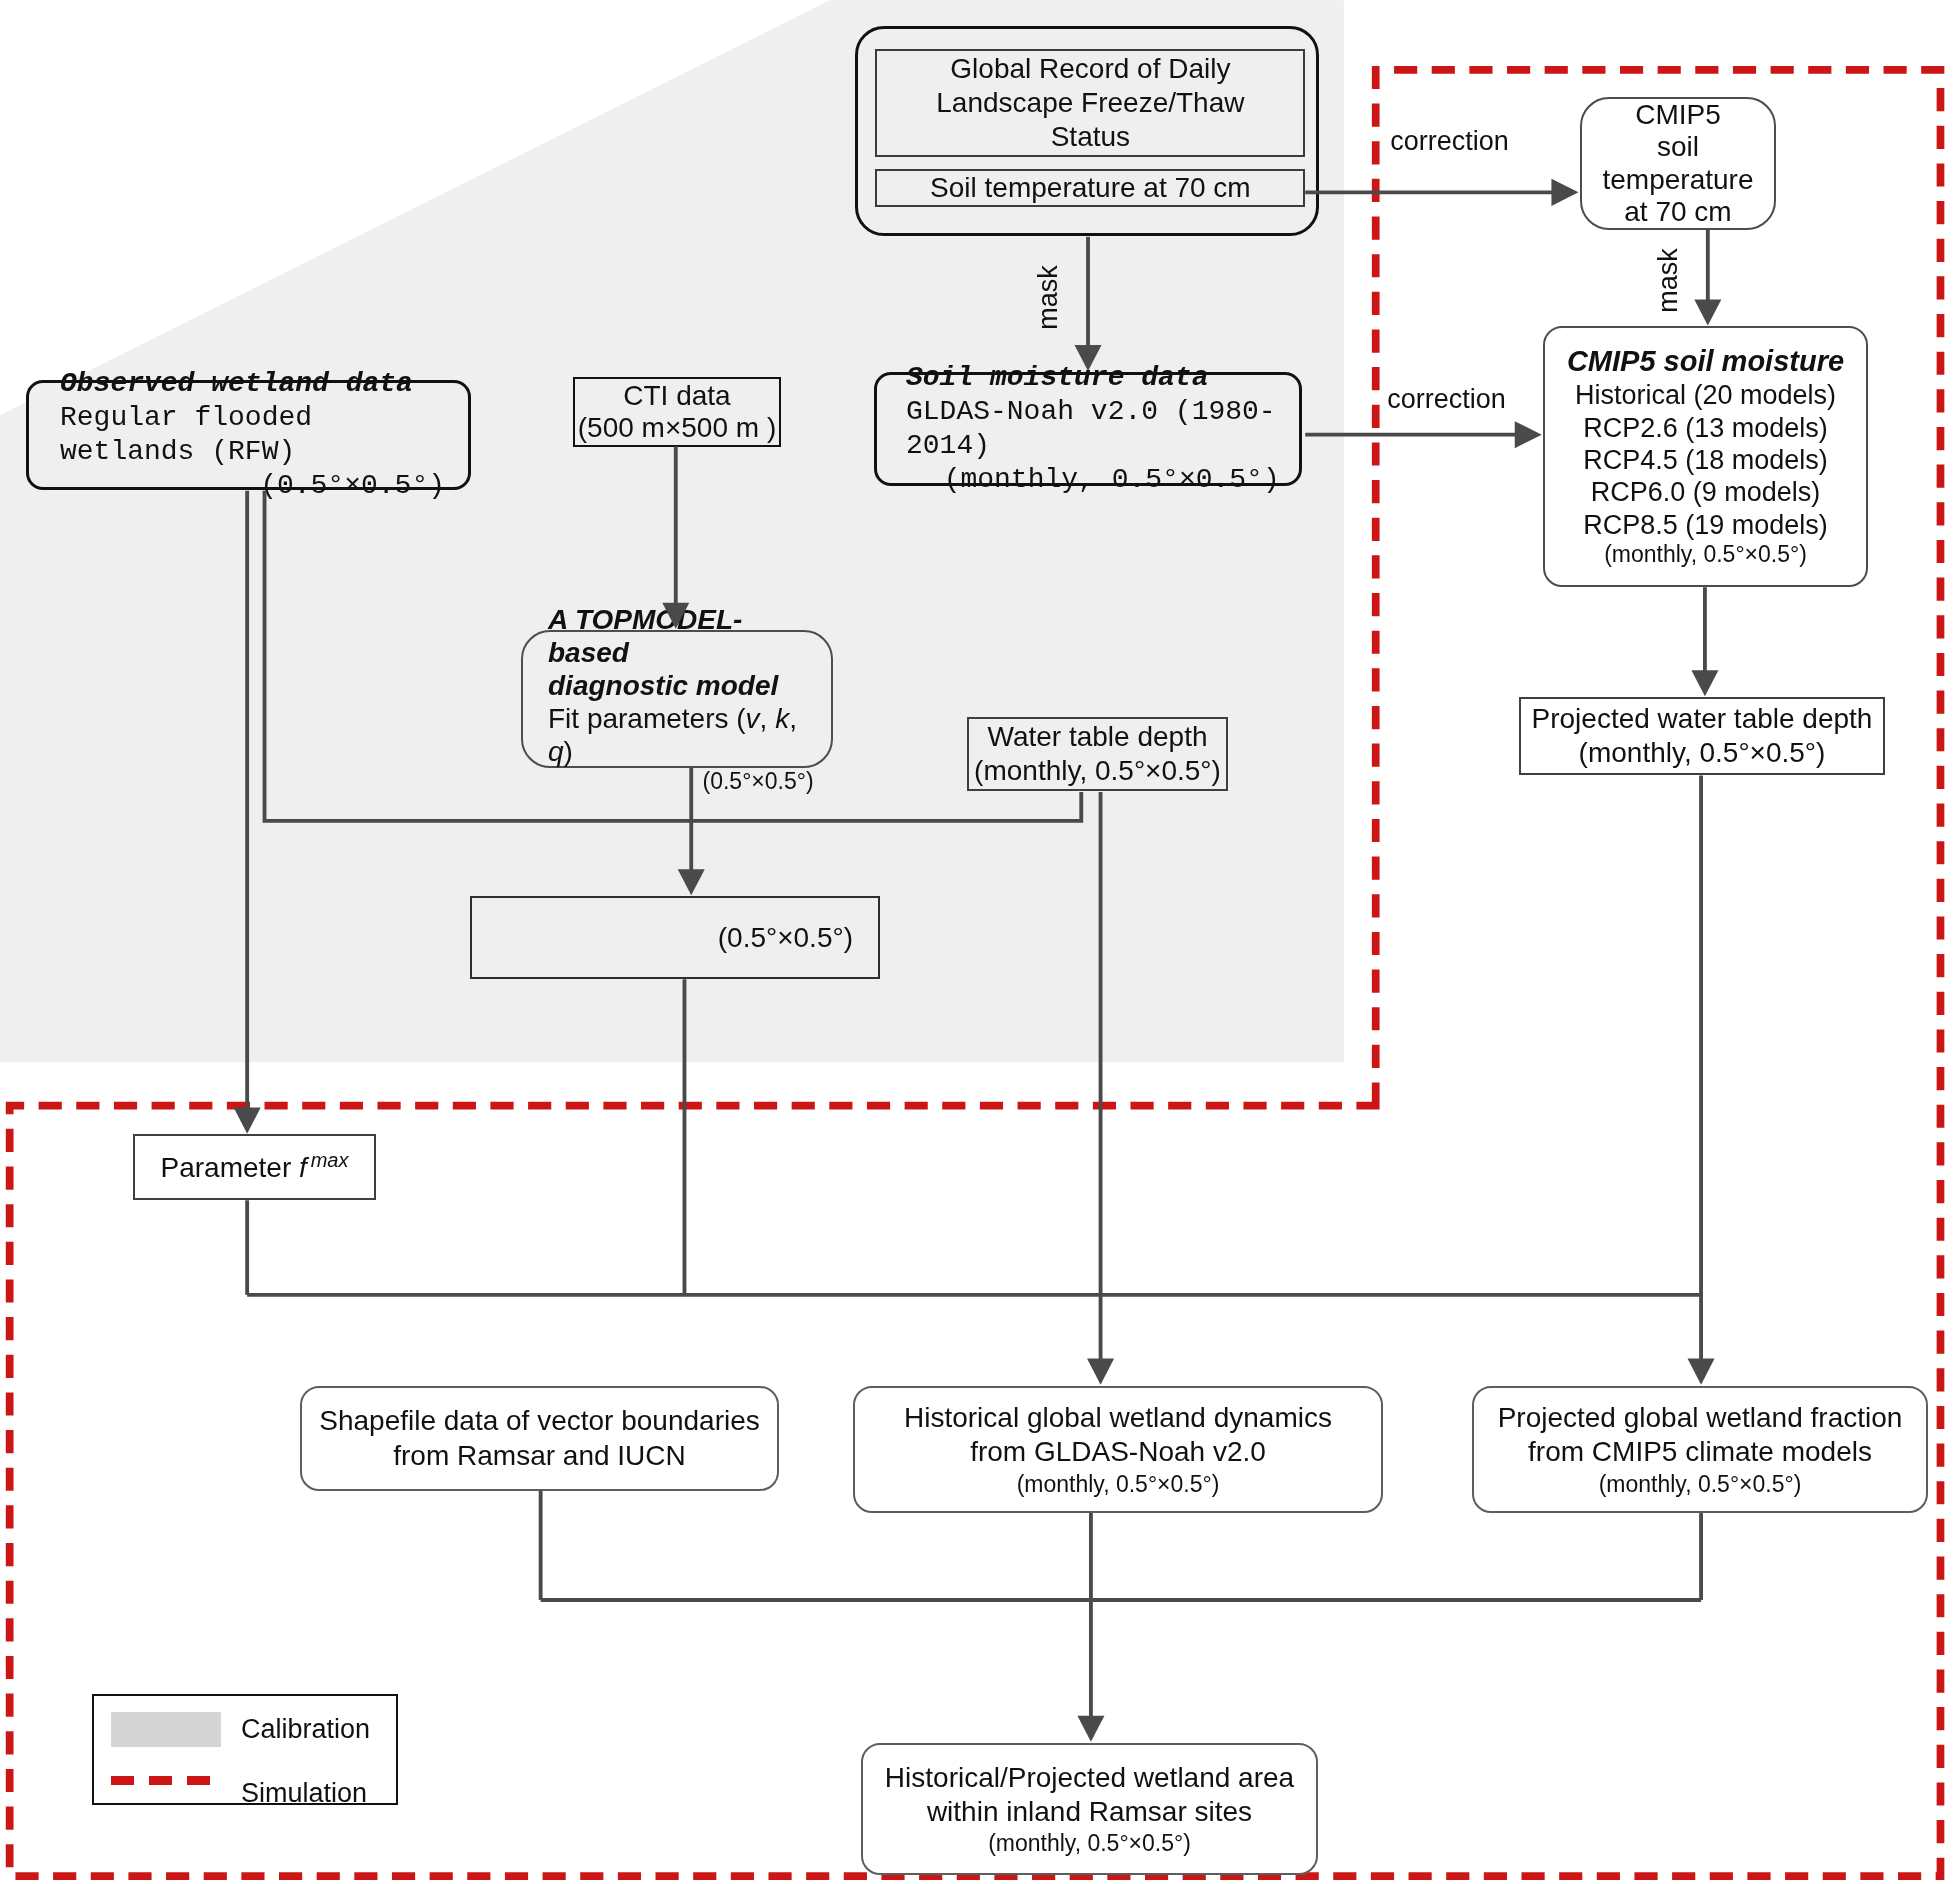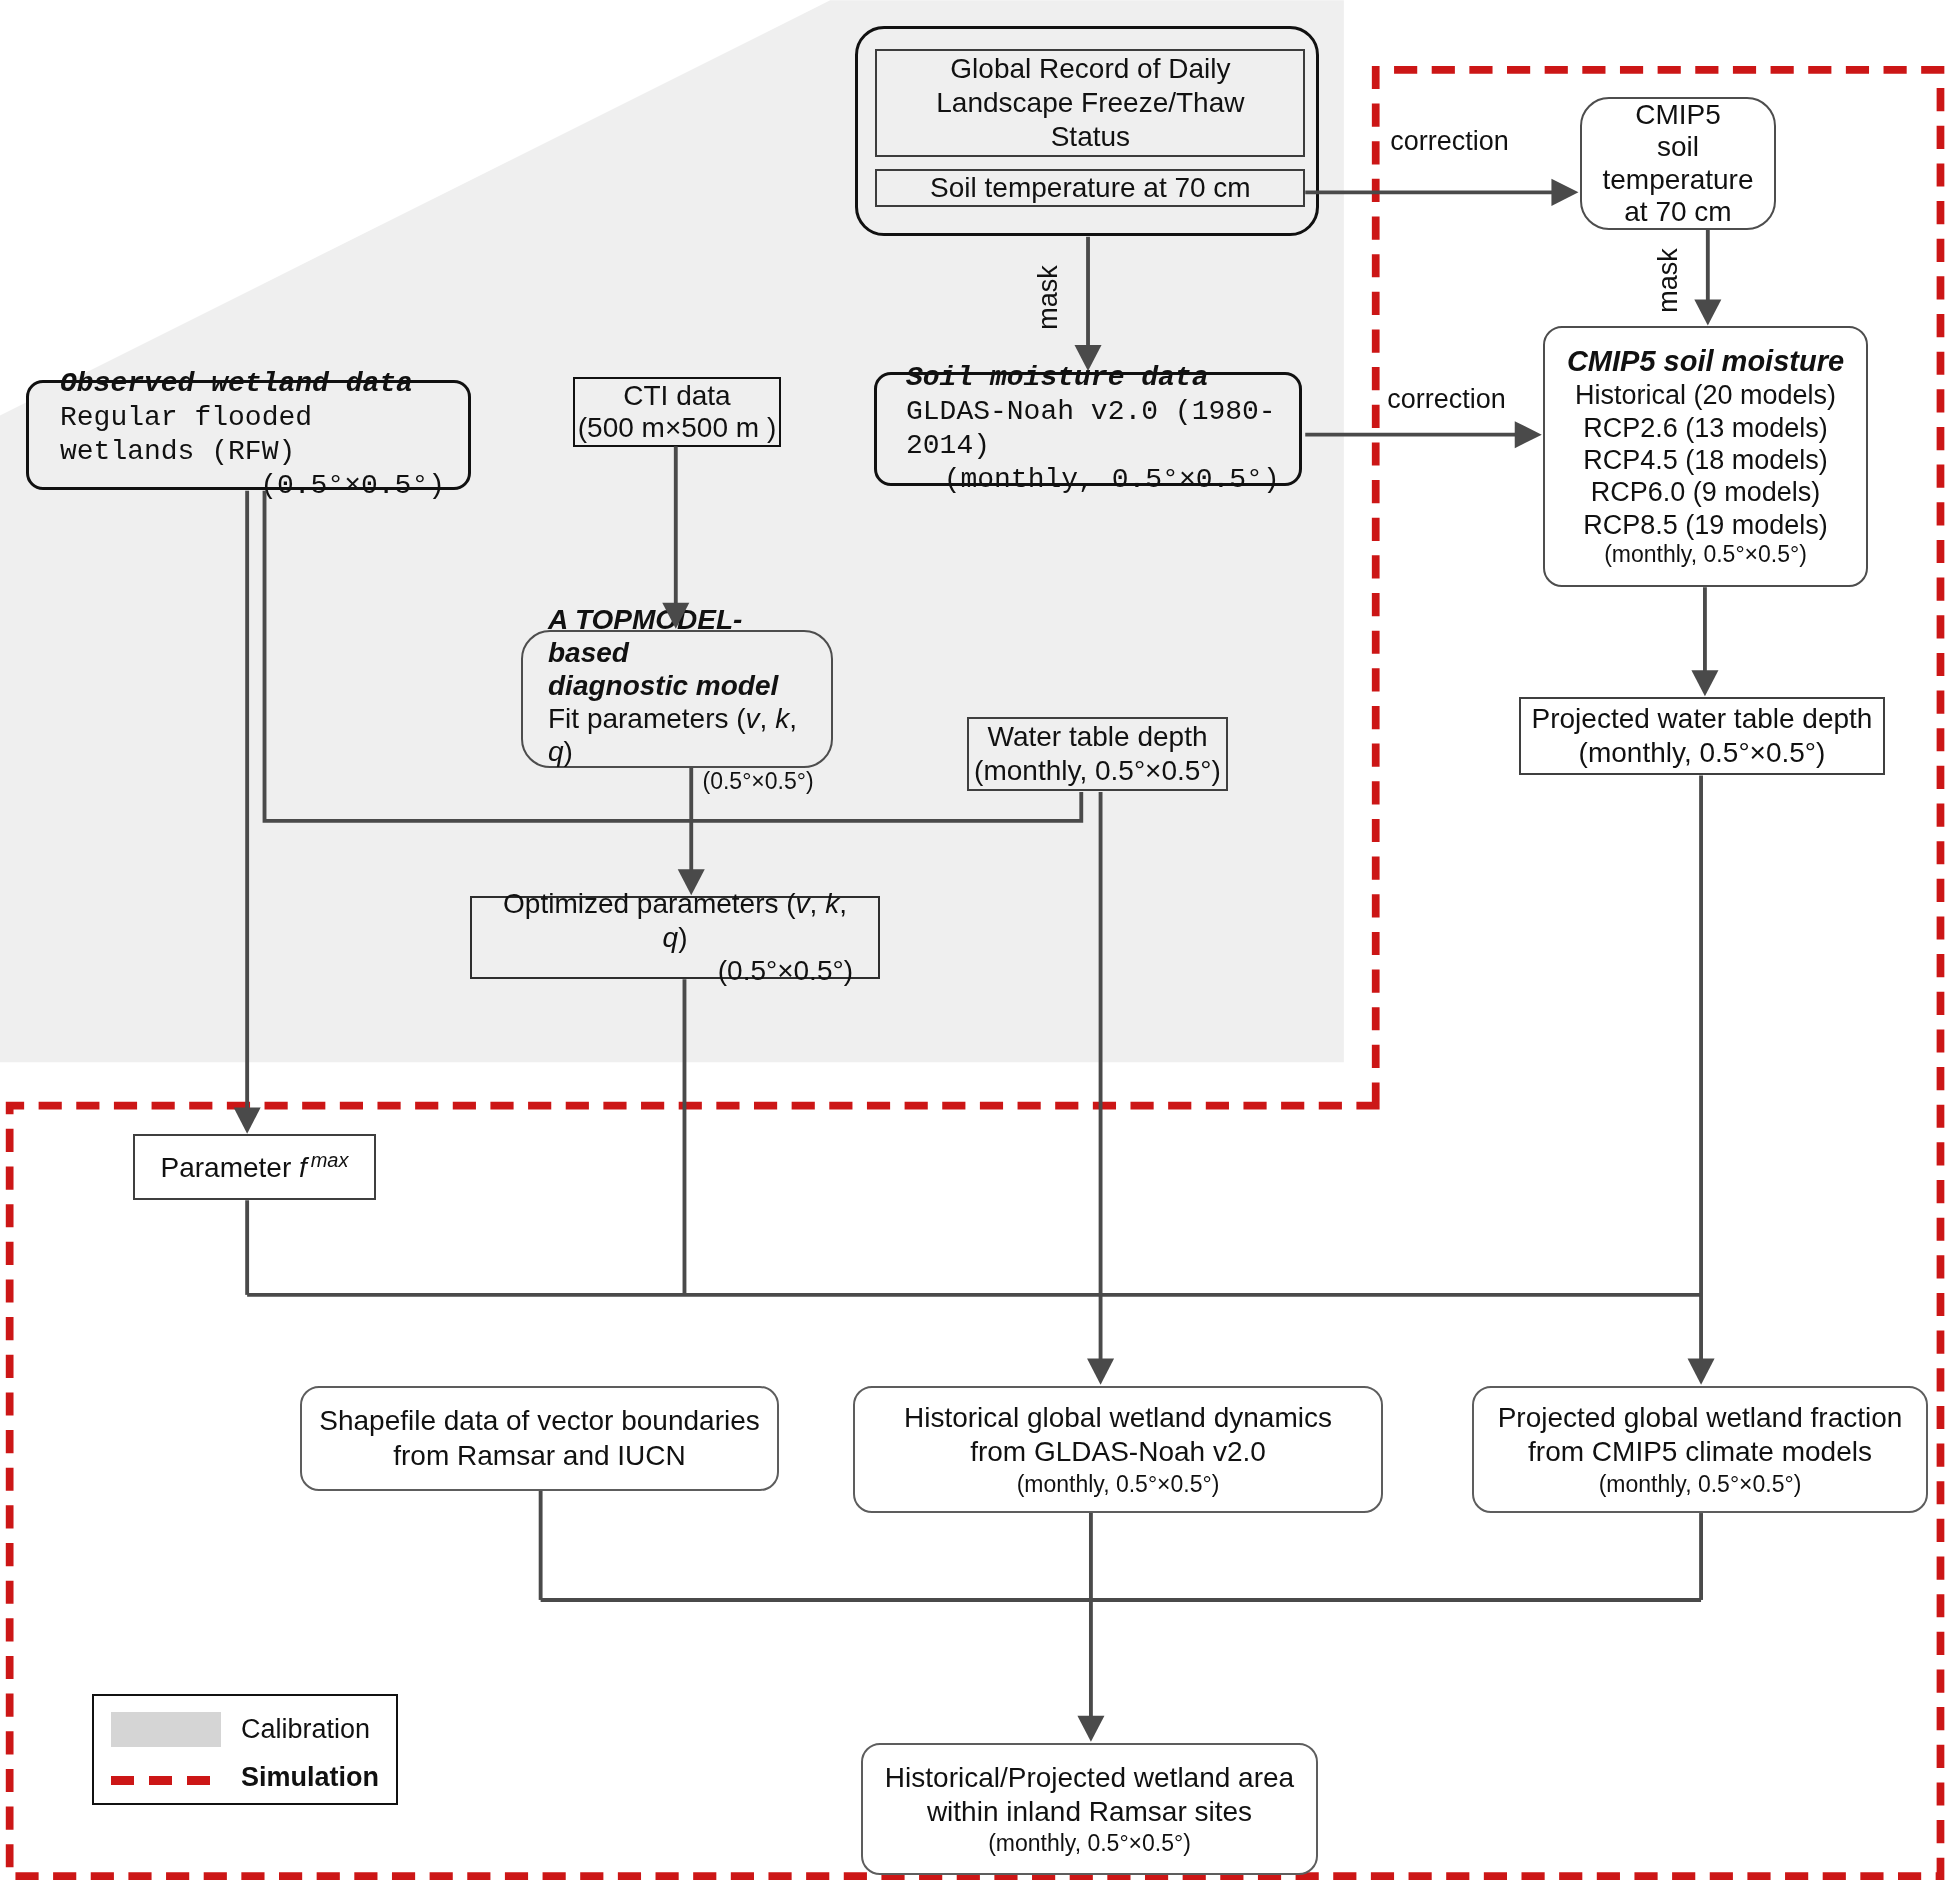--- a/index.html
+++ b/index.html
@@ -57,21 +57,21 @@
 
   
   #legend { position:absolute; left:92px; top:1694px; width:306px; height:111px;
     border:2.9px solid #111; background:#fff; box-sizing:border-box; }
   #legend-swatch { position:absolute; left:17.4px; top:16.4px; width:110px; height:35px;
     background:#d5d5d5; }
   #legend-dashes { position:absolute; left:17.4px; top:80px; width:110px; height:8.7px;
     background:repeating-linear-gradient(90deg,#cc1616 0 23px,transparent 23px 38px); }
   .legend-label { position:absolute; left:147px; width:154px; height:42px; display:flex;
     align-items:center; font-size:27px; }
-  #legend-cal { top:12.6px; } #legend-sim { top:60px;font-weight:bold; }
+  #legend-cal { top:12.6px; } #legend-sim { top:76px; }
 
   
   #lbl-correction-top { left:1347px; top:126px; width:205px; }
   #lbl-correction-mid { left:1344px; top:384px; width:205px; }
   #lbl-mask-left  { left:1004px; top:278px; width:97px; height:39px; }
   #lbl-mask-right { left:1624px; top:261px; width:97px; height:39px; }
 </style>
 </head>
 <body>
 
@@ -135,21 +135,20 @@
     <div>Water table depth</div>
     <div class="res">(monthly, 0.5°×0.5°)</div>
   </div>
 
   <div class="box white rect center" id="projected-wtd">
     <div>Projected water table depth</div>
     <div class="res">(monthly, 0.5°×0.5°)</div>
   </div>
 
   <div class="box gray" id="optimized">
-    <div class="center"><span>Optimized parameters (</span><i>v</i><span>, </span><i>k</i><span>, </span><i>q</i><span>)</span></div>
     <div class="res right">(0.5°×0.5°)</div>
   </div>
 
   <div class="box white rect" id="param-fmax">
     <span><span>Parameter </span><i>f</i><sup>max</sup></span>
   </div>
 
   <div class="box white r32 center" id="shapefile">
     <div>Shapefile data of vector boundaries</div>
     <div>from Ramsar and IUCN</div>

